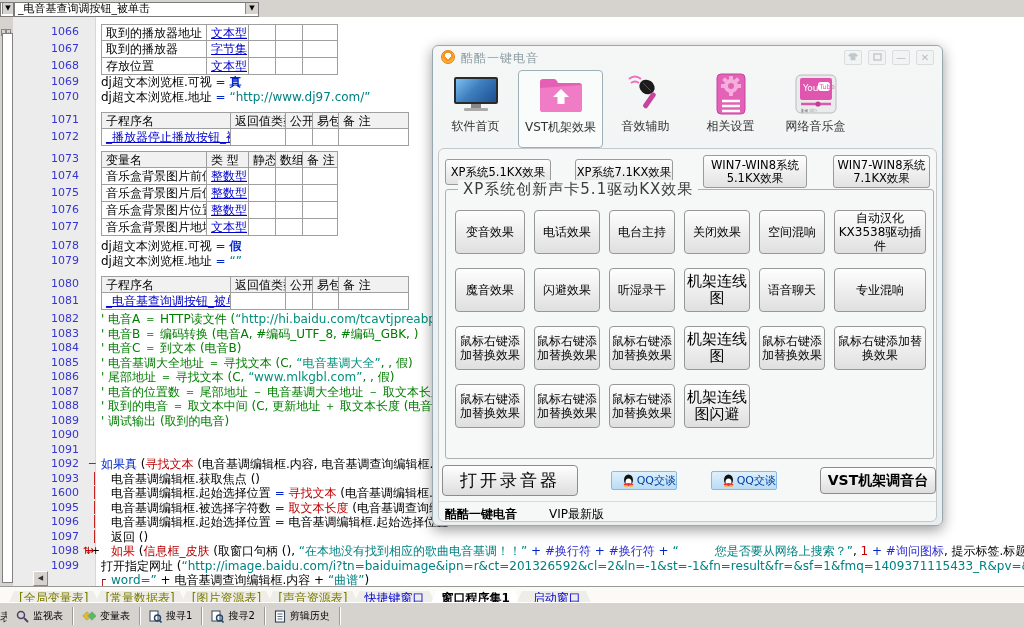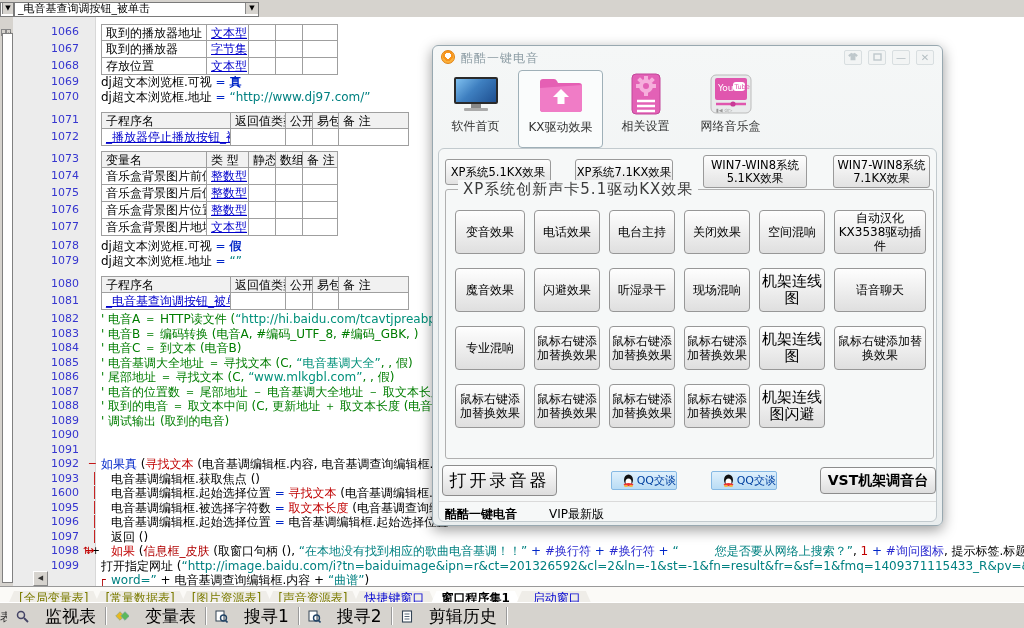--- a/index.html
+++ b/index.html
@@ -47,42 +47,42 @@
   .hscroll-btn{position:absolute;left:20px;top:554px;width:13px;height:13px;background:#D6D3CE;border:1px solid #888;border-top-color:#fff;border-left-color:#fff;font-size:7px;line-height:12px;text-align:center;color:#333;}
   
   .tabsbar{position:absolute;left:0;top:586px;width:1024px;height:16px;background:#FBFAF7;border-top:1px solid #999;white-space:nowrap;padding-left:14px;box-sizing:border-box;}
   .sheet-tab{display:inline-block;height:16px;line-height:15px;font-size:12px;padding:0 12px;margin-left:-7px;background:#EFEDE8;clip-path:polygon(7px 0,calc(100% - 7px) 0,100% 100%,0 100%);color:#000;}
   .sheet-tab.olive{color:#7B7B00;}
   .sheet-tab.blue{color:#0000D0;}
   .sheet-tab.active{background:#fff;font-weight:bold;color:#000;}
   
   .statusbar{position:absolute;left:0;top:602px;width:1024px;height:26px;background:#D6D3CE;border-top:1px solid #fff;display:flex;align-items:center;overflow:hidden;}
   .st-frag{width:7px;height:14px;overflow:hidden;font-size:12px;color:#333;}
-  .st-item{display:flex;align-items:center;height:18px;padding:0 9px;font-size:17px;color:#000;border-right:1px solid #9a9a9a;box-shadow:1px 0 0 #fff;gap:12px;}
+  .st-item{display:flex;align-items:center;height:18px;padding:0 9px;font-size:10px;color:#000;border-right:1px solid #9a9a9a;box-shadow:1px 0 0 #fff;}
   .st-item svg{margin-right:4px;}
   
   .dlg{position:absolute;left:432px;top:45px;width:511px;height:481px;background:linear-gradient(#F5F7F7,#E9EDEE);border:1px solid #98A8B0;border-radius:6px;box-shadow:0 4px 14px rgba(0,0,0,.4);z-index:10;box-sizing:border-box;}
   .dlg-title{position:absolute;left:0;top:0;width:100%;height:22px;}
   .dlg-logo{position:absolute;left:8px;top:4px;width:14px;height:14px;border-radius:50%;background:radial-gradient(circle at 50% 40%,#fff 0 3px,#F7941D 3px 5px,#FBB03B 5px);border:1px solid #E08010;box-sizing:border-box;}
   .dlg-title .txt{position:absolute;left:28px;top:4px;font-size:12px;color:#8C9CA4;letter-spacing:1px;}
   .dlg-btns{position:absolute;right:8px;top:4px;display:flex;gap:6px;}
   .dlg-btns span{width:16px;height:13px;text-align:center;font-size:10px;line-height:13px;color:#B4BEC2;border:1px solid #D8DEE0;border-radius:2px;background:#F2F4F4;}
   .dlg-toolbar{position:absolute;left:0px;top:24px;width:511px;height:78px;display:flex;}
   .tb-item{width:85px;position:relative;text-align:center;}
   .tb-item .ic{height:48px;display:flex;align-items:center;justify-content:center;}
   .tb-item .lb{font-size:12px;color:#333;}
   .tb-item.sel{background:#FAFCFC;border:1px solid #9FB0B8;border-radius:4px;box-sizing:border-box;}
   .panel{position:absolute;left:5px;top:102px;width:499px;height:374px;background:#F6F8F8;border:1px solid #C2CACE;border-radius:6px;box-sizing:border-box;}
   .kxtab{position:absolute;background:linear-gradient(#FEFEFE,#E2E2E2);border:1px solid #9A9A9A;border-radius:3px;font-size:11.5px;line-height:13px;color:#000;display:flex;align-items:center;justify-content:center;text-align:center;white-space:pre-line;box-sizing:border-box;}
   .groupbox{position:absolute;left:6px;top:40px;width:487px;height:268px;border:1px solid #B0B0B0;border-radius:3px;}
   .grouptitle{position:absolute;left:12px;top:-10px;background:#F6F8F8;padding:0 5px;font-size:15px;color:#3C3C3C;letter-spacing:1px;}
   .effgrid{position:absolute;left:9px;top:20px;display:grid;grid-template-columns:70px 66px 66px 66px 66px 92px;column-gap:9px;row-gap:14px;}
   .eff{height:44px;background:linear-gradient(#FEFEFE,#DFDFDF);border:1px solid #979797;border-radius:4px;font-size:12px;line-height:14px;color:#000;display:flex;align-items:center;justify-content:center;text-align:center;padding:16px 2px;box-sizing:border-box;}
   .eff.big{font-size:15px;line-height:17px;}
-  .rec-btn{position:absolute;left:3px;top:316px;width:115px;height:31px;background:linear-gradient(#FEFEFE,#DDDDDD);border:1px solid #8C8C8C;border-radius:4px;font-size:17px;letter-spacing:3px;text-align:center;line-height:29px;color:#000;box-sizing:border-box;}
+  .rec-btn{position:absolute;left:3px;top:316px;width:136px;height:31px;background:linear-gradient(#FEFEFE,#DDDDDD);border:1px solid #8C8C8C;border-radius:4px;font-size:17px;letter-spacing:3px;text-align:center;line-height:29px;color:#000;box-sizing:border-box;}
   .qq-chip{position:absolute;top:322px;width:66px;height:19px;background:linear-gradient(#DFF0FC,#B9DCF5);border:1px solid #86B9E4;border-radius:2px;display:flex;align-items:center;justify-content:flex-end;font-size:11px;color:#0040A0;box-sizing:border-box;}
   .qq-chip svg{margin-right:3px;}
   .vst-btn{position:absolute;left:381px;top:318px;width:116px;height:27px;background:linear-gradient(#FEFEFE,#DDDDDD);border:1px solid #8C8C8C;border-radius:4px;font-size:14px;font-weight:bold;text-align:center;line-height:25px;color:#000;box-sizing:border-box;}
   .pfooter{position:absolute;left:0;top:352px;width:100%;border-top:1px solid #DADADA;height:20px;}
   .pfooter .nm{position:absolute;left:6px;top:4px;font-size:12px;font-weight:bold;color:#000;}
   .pfooter .vip{position:absolute;left:110px;top:4px;font-size:12px;color:#000;}
   
   .ic-monitor{width:44px;height:34px;position:relative;}
   .ic-monitor .scr{position:absolute;left:0;top:0;width:44px;height:27px;border:2px solid #2a2a2a;border-radius:2px;background:linear-gradient(135deg,#7FC0F0 0%,#3E7FC0 45%,#1E4F90 100%);box-sizing:border-box;}
   .ic-monitor .stand{position:absolute;left:17px;top:27px;width:10px;height:4px;background:#888;}
@@ -369,21 +369,33 @@
       <div class="lb">软件首页</div>
     </div>
     <div class="tb-item sel">
       <div class="ic">
         <svg width="46" height="38" viewBox="0 0 46 38">
           <path d="M2 6 Q2 3 5 3 L16 3 Q18 3 19 5 L20 7 L41 7 Q44 7 44 10 L44 33 Q44 36 41 36 L5 36 Q2 36 2 33 Z" fill="#E55FB4"></path>
           <path d="M2 12 L44 9 L44 33 Q44 36 41 36 L5 36 Q2 36 2 33 Z" fill="#F07CC6"></path>
           <path d="M23 13 L31 21 L26.5 21 L26.5 28 L19.5 28 L19.5 21 L15 21 Z" fill="#fff"></path>
         </svg>
       </div>
-      <div class="lb">KX驱动效果</div>
+      <div class="lb">VST机架效果</div>
+    </div>
+    <div class="tb-item">
+      <div class="ic">
+        <svg width="42" height="42" viewBox="0 0 42 42">
+          <path d="M6 10 Q10 7 14 10" fill="none" stroke="#ED6FBE" stroke-width="2"></path>
+          <path d="M4 6 Q10 1 16 6" fill="none" stroke="#ED6FBE" stroke-width="2"></path>
+          <ellipse cx="22" cy="14" rx="8" ry="7" fill="#1b1b1b" transform="rotate(35 22 14)"></ellipse>
+          <rect x="22" y="18" width="5" height="18" rx="2" fill="#C8439B" transform="rotate(35 24 27)"></rect>
+          <line x1="18" y1="10" x2="26" y2="18" stroke="#555" stroke-width="1"></line>
+        </svg>
+      </div>
+      <div class="lb">音效辅助</div>
     </div>
     <div class="tb-item">
       <div class="ic">
         <svg width="34" height="42" viewBox="0 0 34 42">
           <rect x="3" y="1" width="28" height="40" rx="4" fill="#E361B6" stroke="#C2479A"></rect>
           <g fill="#F6AEDC">
             <circle cx="17" cy="13" r="7"></circle>
             <rect x="15" y="3" width="4" height="5"></rect>
               <rect x="15" y="18" width="4" height="5"></rect>
             <rect x="7" y="11" width="5" height="4"></rect>
@@ -430,21 +442,20 @@
       <div class="effgrid" id="eff-grid">
           <div class="eff">变音效果</div>
           <div class="eff">电话效果</div>
           <div class="eff">电台主持</div>
           <div class="eff">关闭效果</div>
           <div class="eff">空间混响</div>
           <div class="eff">自动汉化KX3538驱动插件</div>
           <div class="eff">魔音效果</div>
           <div class="eff">闪避效果</div>
           <div class="eff">听湿录干</div>
-          <div class="eff">现场混响</div>
           <div class="eff big">机架连线图</div>
           <div class="eff">语音聊天</div>
           <div class="eff">专业混响</div>
           <div class="eff">鼠标右键添加替换效果</div>
           <div class="eff">鼠标右键添加替换效果</div>
           <div class="eff">鼠标右键添加替换效果</div>
           <div class="eff big">机架连线图</div>
           <div class="eff">鼠标右键添加替换效果</div>
           <div class="eff">鼠标右键添加替换效果</div>
           <div class="eff">鼠标右键添加替换效果</div>

